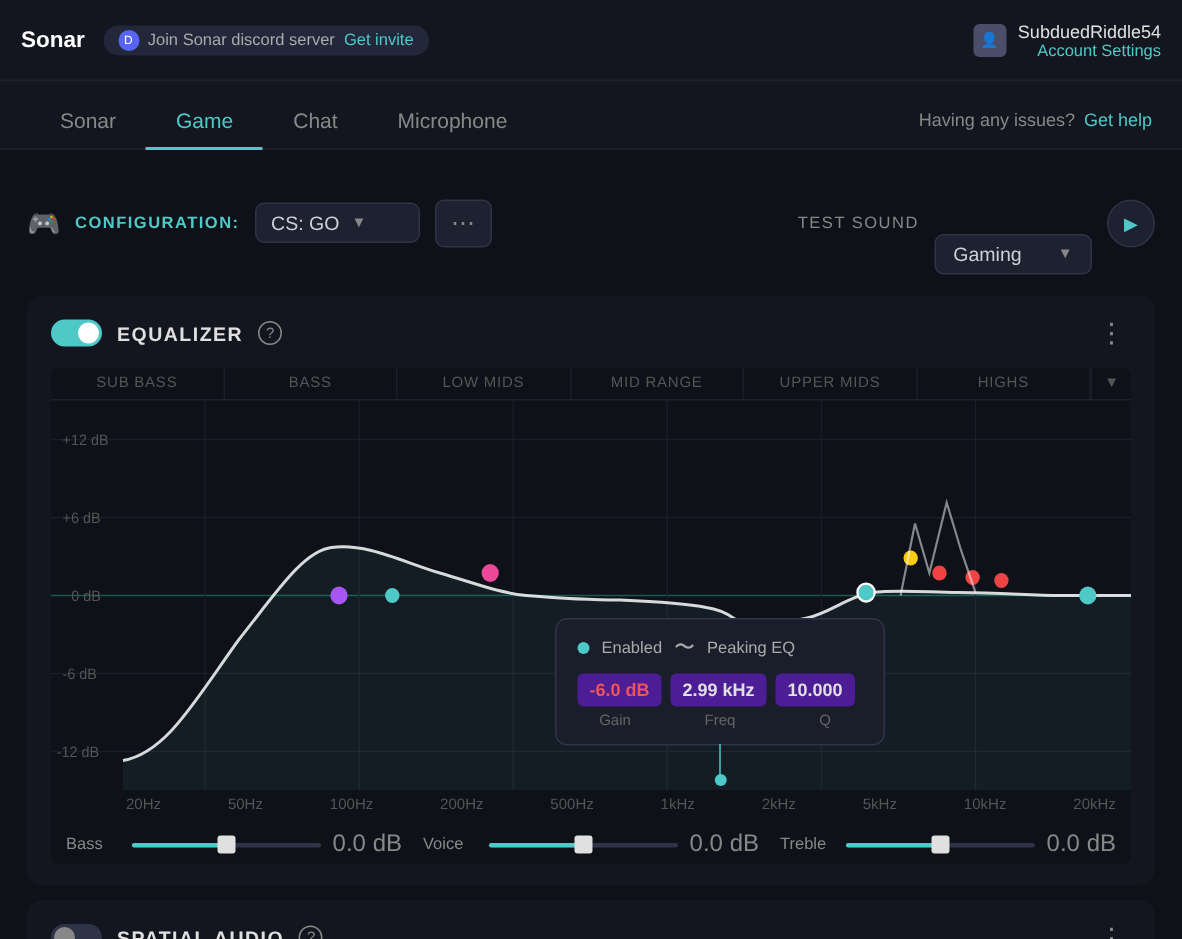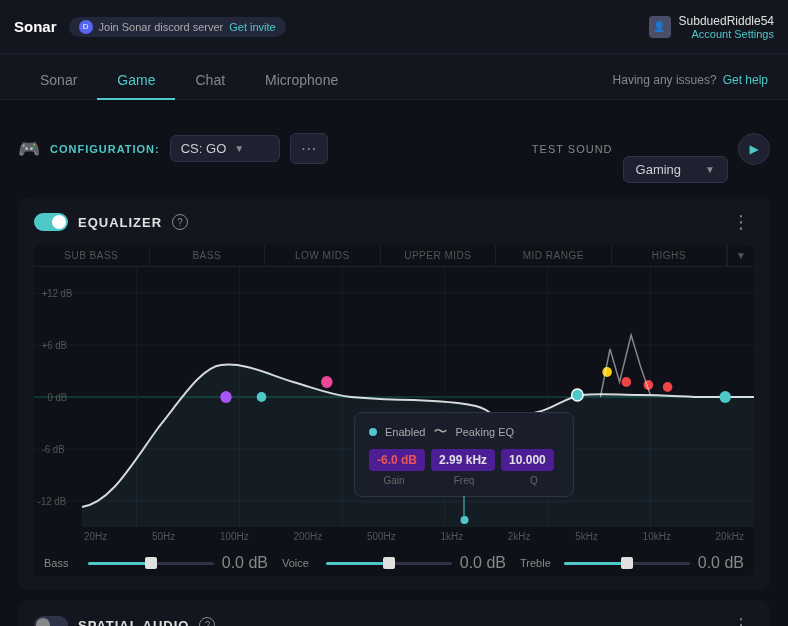--- a/index.html
+++ b/index.html
@@ -286,21 +286,21 @@
     .eq-svg {
       position: absolute;
       top: 0; left: 0;
       width: 100%; height: 100%;
     }
 
     
     .eq-tooltip {
       position: absolute;
       top: 145px;
-      left: 320px;
+      left: 336px;
       background: #1a1e2a;
       border: 1px solid #2e3347;
       border-radius: 8px;
       padding: 10px 14px;
       min-width: 160px;
       z-index: 10;
     }
     .tooltip-row1 {
       display: flex;
       align-items: center;
@@ -519,22 +519,22 @@
       </div>
       <div class="more-btn">⋮</div>
     </div>
 
     <div class="eq-chart-container">
 
       <div class="eq-band-headers">
         <div class="eq-band-header">SUB BASS</div>
         <div class="eq-band-header">BASS</div>
         <div class="eq-band-header">LOW MIDS</div>
+        <div class="eq-band-header">MID RANGE</div>
         <div class="eq-band-header">UPPER MIDS</div>
-        <div class="eq-band-header">MID RANGE</div>
         <div class="eq-band-header">HIGHS</div>
         <div class="eq-chevron-btn">▼</div>
       </div>
 
       <div class="eq-svg-area">
         <svg class="eq-svg" viewBox="0 0 750 260" preserveAspectRatio="none">
 
           <defs>
             <pattern id="grid" width="750" height="52" patternUnits="userSpaceOnUse">
               <line x1="0" y1="0" x2="750" y2="0" stroke="#1a1e2a" stroke-width="1"></line>

